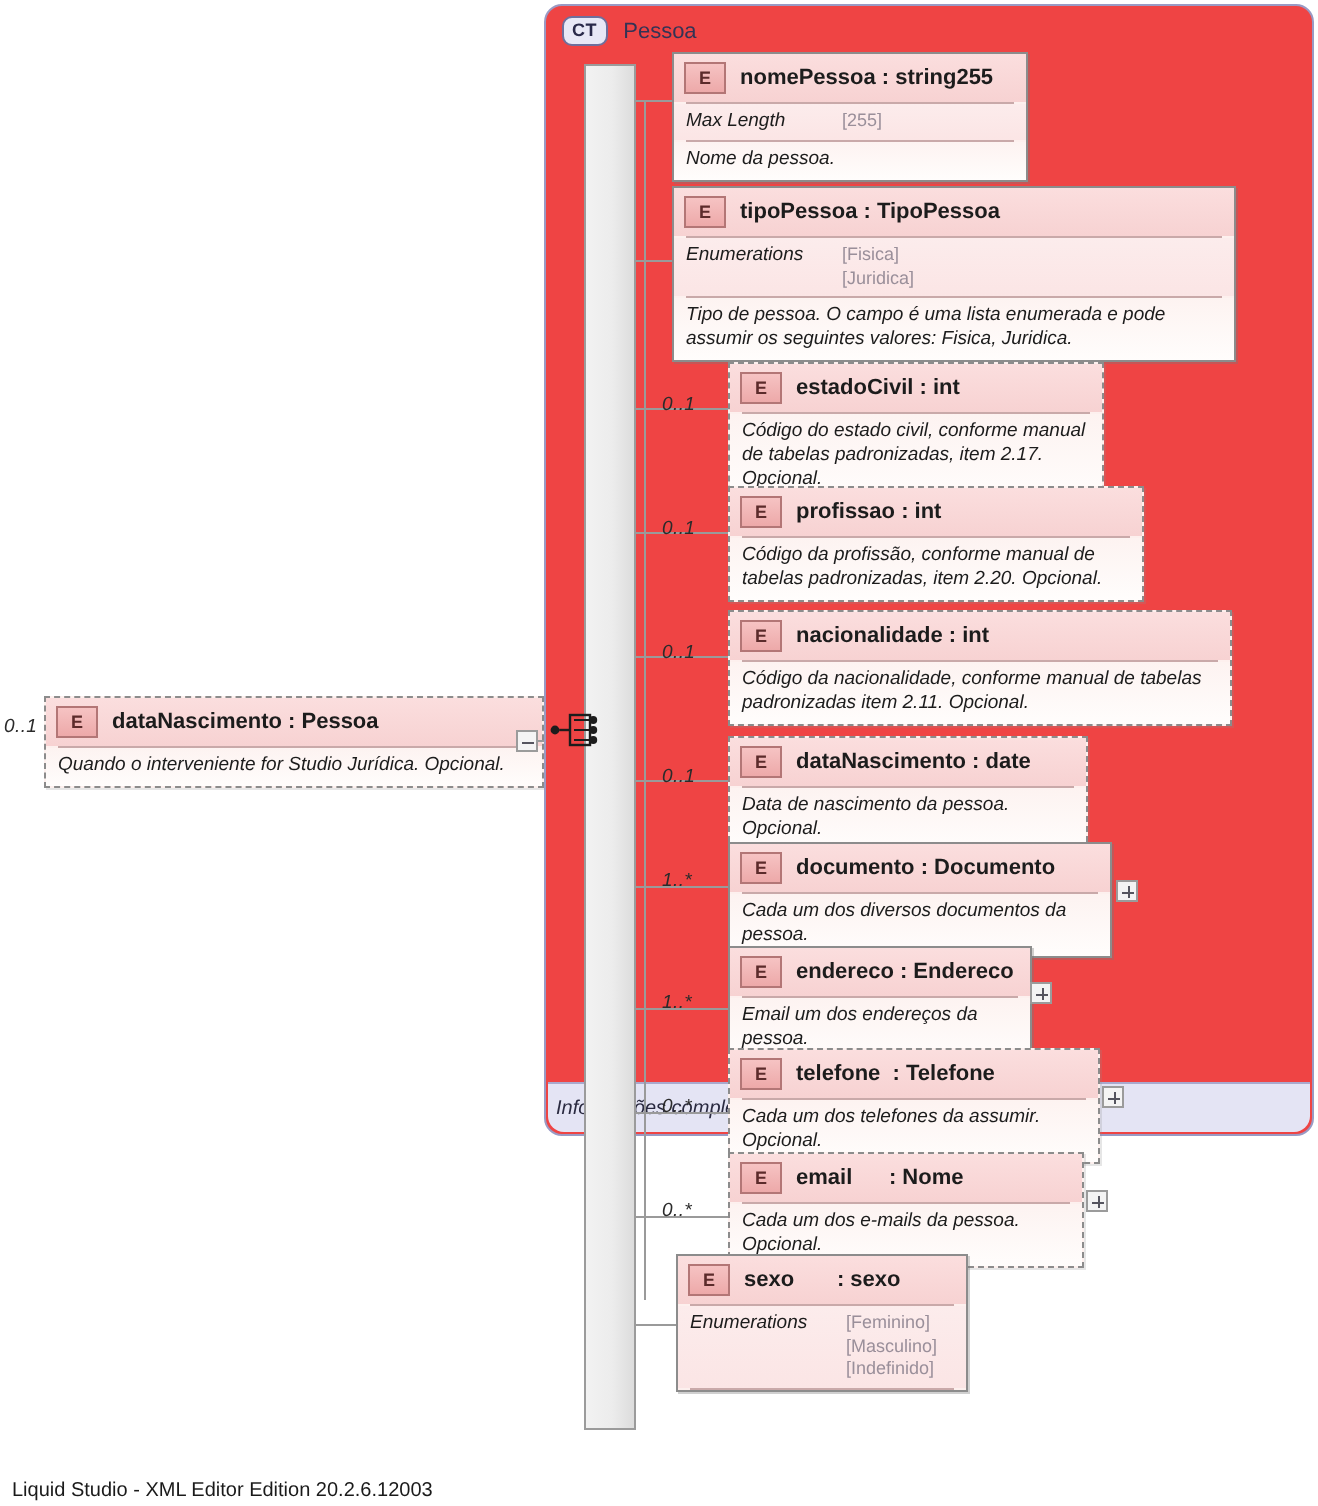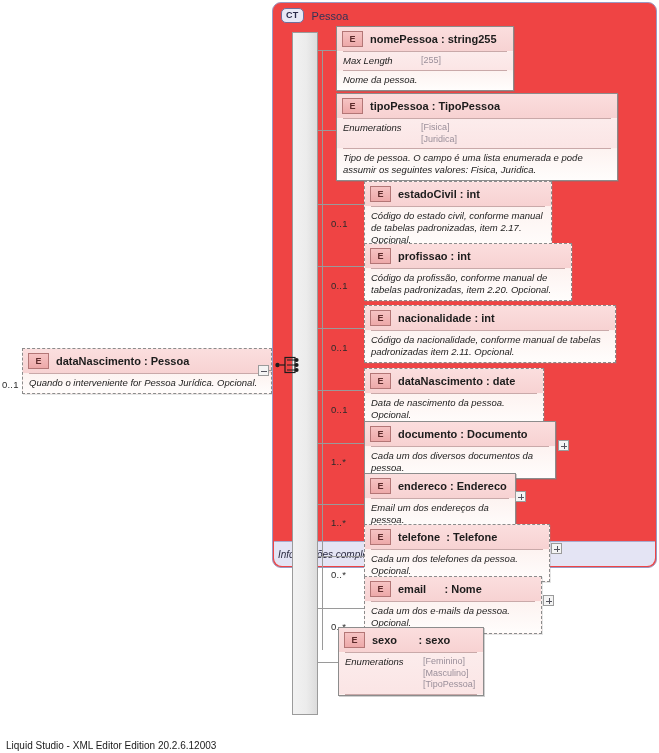--- a/index.html
+++ b/index.html
@@ -79,22 +79,22 @@
   .facet-values div{white-space:nowrap;}
 
   .node-desc{
     padding:3px 6px 4px 6px;font-size:9.5px;font-style:italic;color:#1c1c1c;
     line-height:12px;
     background:linear-gradient(to bottom,#fdf3f1,#fffdfc);
   }
 
   
   .occ{
-    position:absolute;font-size:9.5px;color:#2b2b2b;
-    letter-spacing:.2px;white-space:nowrap;margin-top:21px;
+    position:absolute;font-size:9.5px;font-style:italic;color:#2b2b2b;
+    letter-spacing:.2px;white-space:nowrap;
   }
 
   
   .expander{
     position:absolute;width:11px;height:11px;box-sizing:border-box;
     border:1px solid #9b9b9b;background:#f4f4f4;
   }
   .expander::before{
     content:"";position:absolute;left:2px;top:4.5px;width:6px;height:1px;background:#55555f;
   }
@@ -112,21 +112,21 @@
 </style>
 </head>
 <body>
 
 <div class="node optional root-node">
   <div class="node-head">
     <span class="e-badge">E</span>
     <span class="node-title">dataNascimento : Pessoa</span>
   </div>
   <div class="node-sep"></div>
-  <div class="node-desc">Quando o interveniente for Pessoa Jurídica. Opcional.</div>
+  <div class="node-desc">Quando o interveniente for Studio Jurídica. Opcional.</div>
 </div>
 <div class="occ" style="left:2px;top:358px;">0..1</div>
 <div class="expander" style="left:258px;top:365px;"></div>
 <div class="wire h" style="left:269px;top:370px;width:26px;"></div>
 
 <div class="ct-container">
   <div class="ct-badge-row">
     <span class="ct-badge">CT</span>
     <span class="ct-title">Pessoa</span>
   </div>
@@ -256,21 +256,21 @@
 <div class="expander plus" style="left:515px;top:491px;"></div>
 
 <div class="wire h" style="left:318px;top:556px;width:46px;"></div>
 <div class="occ" style="left:331px;top:548px;">0..*</div>
 <div class="node optional" style="left:364px;top:524px;width:186px;">
   <div class="node-head">
     <span class="e-badge">E</span>
     <span class="node-title">telefone  : Telefone</span>
   </div>
   <div class="node-sep"></div>
-  <div class="node-desc">Cada um dos telefones da pessoa. Opcional.</div>
+  <div class="node-desc">Cada um dos telefones da assumir. Opcional.</div>
 </div>
 <div class="expander plus" style="left:551px;top:543px;"></div>
 
 <div class="wire h" style="left:318px;top:608px;width:46px;"></div>
 <div class="occ" style="left:331px;top:600px;">0..*</div>
 <div class="node optional" style="left:364px;top:576px;width:178px;">
   <div class="node-head">
     <span class="e-badge">E</span>
     <span class="node-title">email      : Nome</span>
   </div>
@@ -284,19 +284,19 @@
   <div class="node-head">
     <span class="e-badge">E</span>
     <span class="node-title">sexo       : sexo</span>
   </div>
   <div class="node-sep"></div>
   <div class="facet-row">
     <span class="facet-label">Enumerations</span>
     <span class="facet-values">
       <div>[Feminino]</div>
       <div>[Masculino]</div>
-      <div>[TipoPessoa]</div>
+      <div>[Indefinido]</div>
     </span>
   </div>
   <div class="node-sep"></div>
 </div>
 
 <div class="app-footer">Liquid Studio - XML Editor Edition 20.2.6.12003</div>
 
 </body></html>

